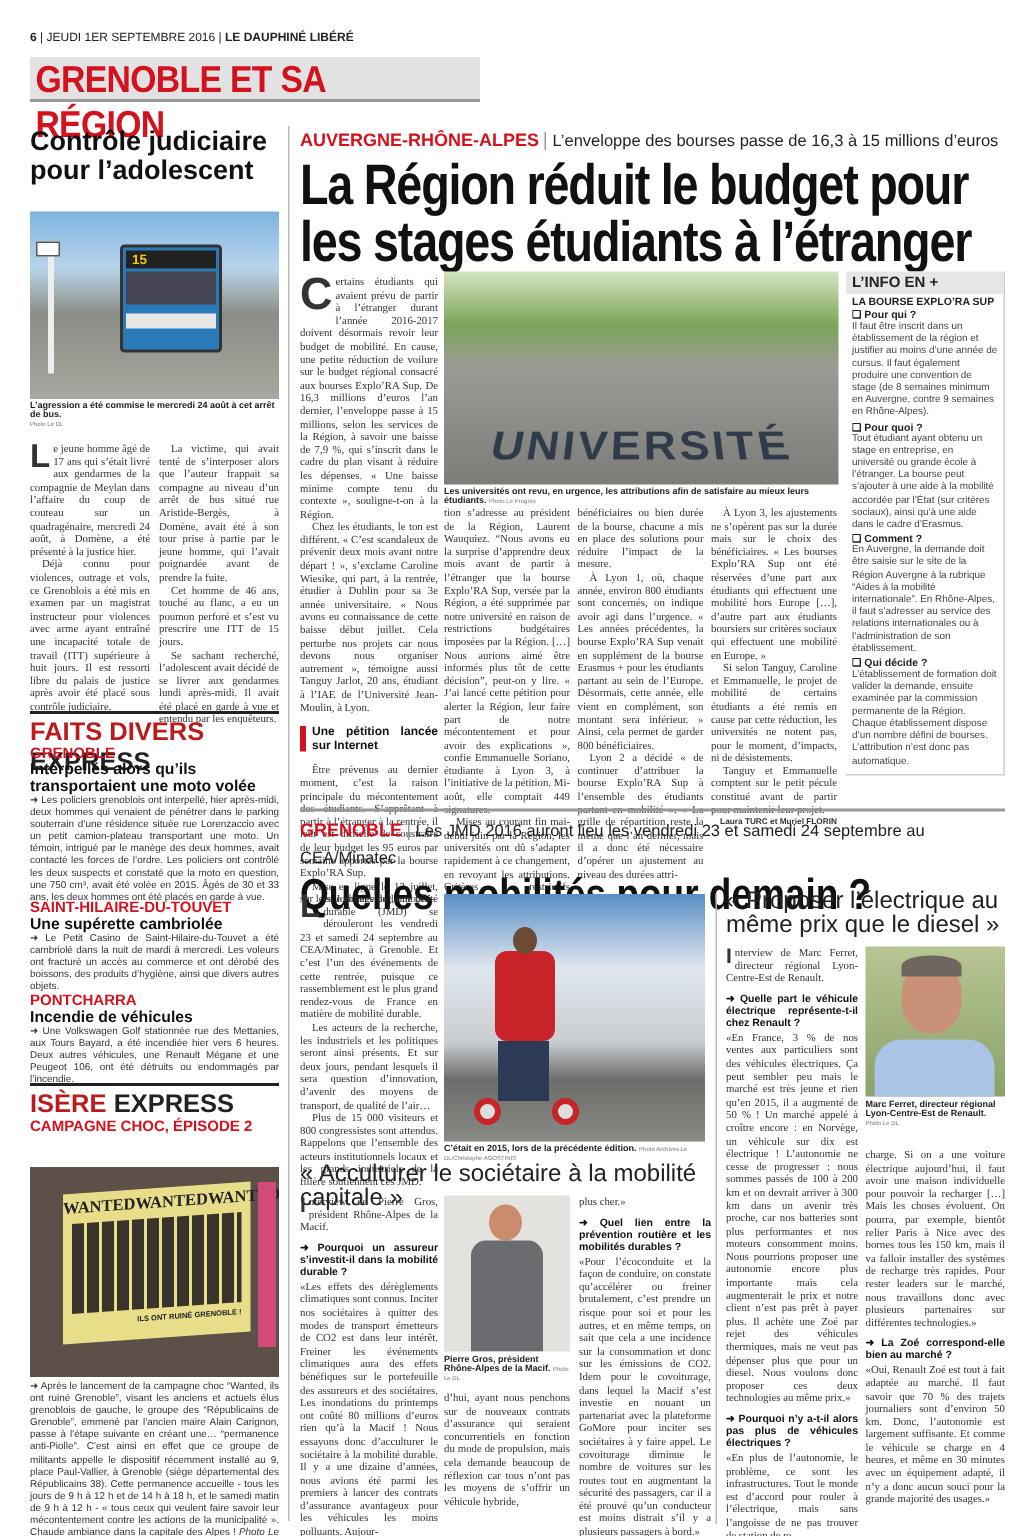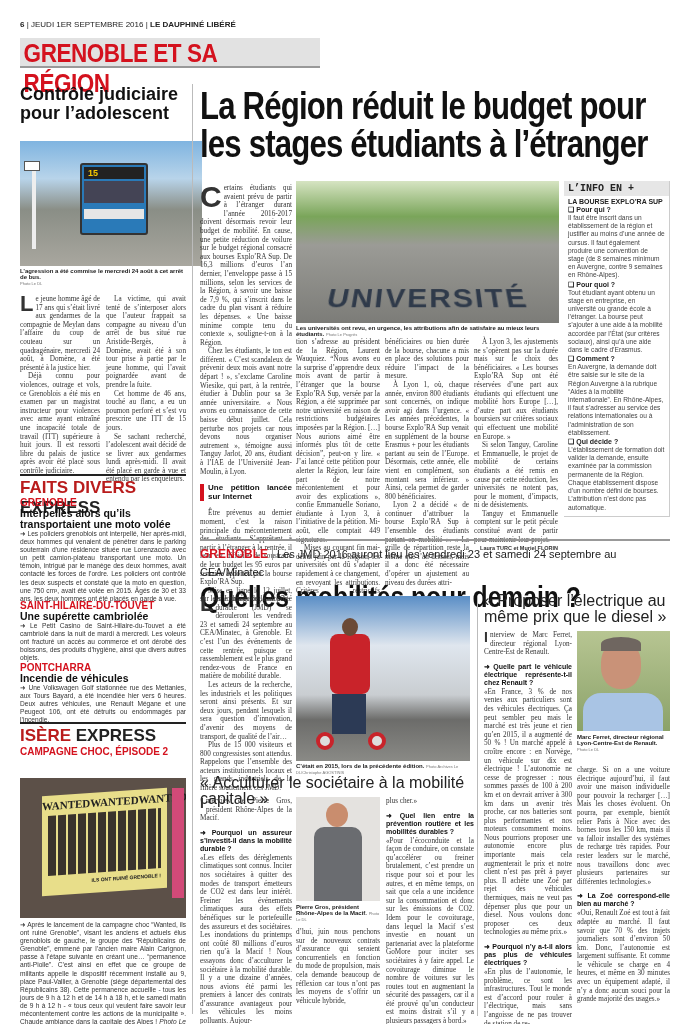--- a/index.html
+++ b/index.html
@@ -14,21 +14,21 @@
 .kicker-sub{font-family:"Liberation Sans",sans-serif;font-size:11px;color:#222;border-left:1px solid #999;padding-left:4px;margin-left:4px;font-weight:normal}
 .h1{font-family:"Liberation Sans",sans-serif;font-weight:bold;color:#111;line-height:1}
 .body{font-size:7.2px;line-height:8.6px;text-align:justify;color:#333;hyphens:auto}
 .body p{text-indent:8px}
 .cap{font-family:"Liberation Sans",sans-serif;font-size:6px;font-weight:bold;color:#222}
 .cap small{font-weight:normal;font-size:4px;color:#777}
 .photo{background:#8a9aa6;overflow:hidden}
 .rule-v{background:#bbb;width:1px}
 .dropcap{float:left;font-family:"Liberation Sans",sans-serif;font-weight:bold;font-size:22px;line-height:18px;margin-right:2px}
 .infobox{background:#fff;border:none}
-.infobox .h{background:#e6e6e6;font-family:Liberation Mono, monospace;font-weight:bold;font-size:10px;padding:2px 4px}
+.infobox .h{background:#e6e6e6;font-family:Liberation Sans, sans-serif;font-weight:bold;font-size:10px;padding:2px 4px}
 .infobox .sub{font-family:"Liberation Sans",sans-serif;font-weight:bold;font-size:7px;padding:2px 4px 0}
 .infobox .q{font-family:"Liberation Sans",sans-serif;font-weight:bold;font-size:7px;padding:1px 4px 0}
 .infobox .t{font-family:"Liberation Sans",sans-serif;font-size:6.6px;line-height:8.2px;color:#444;padding:0 4px}
 .sect{font-family:"Liberation Sans",sans-serif;font-weight:bold;font-size:17px;border-top:2px solid #222;padding-top:2px}
 .brief-k{font-family:"Liberation Sans",sans-serif;font-weight:bold;font-size:10px;color:#d4121e}
 .brief-h{font-family:"Liberation Sans",sans-serif;font-weight:bold;font-size:10.5px;color:#111;line-height:11px}
 .brief-t{font-family:"Liberation Sans",sans-serif;font-size:6.6px;line-height:8.1px;color:#333;text-align:justify}
 .q-h{font-family:"Liberation Sans",sans-serif;font-weight:bold;font-size:7px;line-height:8px;color:#111;margin:6px 0 1px}
 .quote-title{font-family:"Liberation Sans",sans-serif;font-size:16px;color:#222;line-height:16px}
 .sig{font-family:"Liberation Sans",sans-serif;font-size:5.5px;font-weight:bold;text-align:right}
@@ -40,21 +40,21 @@
   <b>6</b> | <span>JEUDI 1ER SEPTEMBRE 2016</span> | <b>LE DAUPHINÉ LIBÉRÉ</b>
 </div>
 
 <div class="abs banner">
   <span>GRENOBLE ET SA RÉGION</span>
 </div>
 
 <div class="abs" style="left:20px;top:84px;width:166px">
   <div class="h1" style="font-size:18px;line-height:19px;margin-top:1px">Contrôle judiciaire pour l’adolescent</div>
 </div>
-<div class="abs photo" style="left:20px;top:141px;width:182px;height:125px;background:linear-gradient(180deg,#7fb4e0 0%,#b8d4ea 30%,#8a8e86 55%,#a9a79f 100%)">
+<div class="abs photo" style="left:20px;top:141px;width:166px;height:125px;background:linear-gradient(180deg,#7fb4e0 0%,#b8d4ea 30%,#8a8e86 55%,#a9a79f 100%)">
   <div class="abs" style="left:60px;top:22px;width:68px;height:72px;background:#2a7ab8;border:2px solid #333;border-radius:3px">
     <div style="background:#222;color:#f5c800;font-family:'Liberation Sans',sans-serif;font-weight:bold;font-size:9px;padding:1px 4px;margin:2px">15</div>
     <div style="background:#445;height:22px;margin:2px"></div>
     <div style="background:#e6e6e6;height:10px;margin:6px 2px"></div>
   </div>
   <div class="abs" style="left:12px;top:20px;width:4px;height:88px;background:#eee"></div>
   <div class="abs" style="left:4px;top:20px;width:16px;height:10px;background:#fff;border:1px solid #555"></div>
 </div>
 <div class="abs cap" style="left:20px;top:268px;width:166px"><span>L’agression a été commise le mercredi 24 août à cet arrêt de bus.</span><br><small>Photo Le DL</small></div>
 <div class="abs body" style="left:20px;top:295px;width:80px">
@@ -98,20 +98,21 @@
     <div style="margin:4px 6px;height:60px;background:repeating-linear-gradient(90deg,#3a332c 0 8px,#e8de8a 8px 10px)"></div>
     <div style="font-family:'Liberation Sans',sans-serif;font-size:5px;font-weight:bold;text-align:right;padding-right:6px">ILS ONT RUINÉ GRENOBLE !</div>
   </div>
   <div class="abs" style="left:152px;top:10px;width:12px;height:110px;background:#d24a78"></div>
 </div>
 <div class="abs brief-t" style="left:20px;top:921px;width:166px"><span>➜ Après le lancement de la campagne choc “Wanted, ils ont ruiné Grenoble”, visant les anciens et actuels élus grenoblois de gauche, le groupe des “Républicains de Grenoble”, emmené par l’ancien maire Alain Carignon, passe à l’étape suivante en créant une… “permanence anti-Piolle”. C’est ainsi en effet que ce groupe de militants appelle le dispositif récemment installé au 9, place Paul-Vallier, à Grenoble (siège départemental des Républicains 38). Cette permanence accueille - tous les jours de 9 h à 12 h et de 14 h à 18 h, et le samedi matin de 9 h à 12 h - « tous ceux qui veulent faire savoir leur mécontentement contre les actions de la municipalité ». Chaude ambiance dans la capitale des Alpes !</span> <i>Photo Le DL</i></div>
 
 <div class="abs rule-v" style="left:192px;top:84px;height:930px"></div>
 
 <div class="abs" style="left:200px;top:84px;width:470px">
+  <div><span class="kicker">AUVERGNE-RHÔNE-ALPES</span><span class="kicker-sub">L’enveloppe des bourses passe de 16,3 à 15 millions d’euros</span></div>
   <div class="h1" style="font-size:38px;line-height:38px;margin-top:3px;letter-spacing:-1px;transform:scaleX(0.82);transform-origin:left;white-space:nowrap">La Région réduit le budget pour</div>
   <div class="h1" style="font-size:38px;line-height:38px;letter-spacing:-1px;transform:scaleX(0.82);transform-origin:left;white-space:nowrap">les stages étudiants à l’étranger</div>
 </div>
 <div class="abs body" style="left:200px;top:184px;width:92px">
   <span class="dropcap" style="font-size:30px;line-height:26px">C</span><span>ertains étudiants qui avaient prévu de partir à l’étranger durant l’année 2016-2017 doivent désormais revoir leur budget de mobilité. En cause, une petite réduction de voilure sur le budget régional consacré aux bourses Explo’RA Sup. De 16,3 millions d’euros l’an dernier, l’enveloppe passe à 15 millions, selon les services de la Région, à savoir une baisse de 7,9 %, qui s’inscrit dans le cadre du plan visant à réduire les dépenses. « Une baisse minime compte tenu du contexte », souligne-t-on à la Région.</span>
   <p>Chez les étudiants, le ton est différent. « C’est scandaleux de prévenir deux mois avant notre départ ! », s’exclame Caroline Wiesike, qui part, à la rentrée, étudier à Dublin pour sa 3e année universitaire. « Nous avons eu connaissance de cette baisse début juillet. Cela perturbe nos projets car nous devons nous organiser autrement », témoigne aussi Tanguy Jarlot, 20 ans, étudiant à l’IAE de l’Université Jean-Moulin, à Lyon.</p>
   <div style="border-left:4px solid #d4121e;padding-left:4px;margin:8px 0;font-family:'Liberation Sans',sans-serif;font-weight:bold;font-size:8px;color:#111">Une pétition lancée sur Internet</div>
   <p>Être prévenus au dernier moment, c’est la raison principale du mécontentement des étudiants. S’apprêtant à partir à l’étranger à la rentrée, il leur est difficile de soustraire de leur budget les 95 euros par semaine apportés par la bourse Explo’RA Sup.</p>
   <p>Mise en ligne le 12 juillet, sur le site change.org, une péti-</p>
 </div>
@@ -170,21 +171,21 @@
 <div class="abs body" style="left:200px;top:797px;width:92px">
   <span class="dropcap" style="font-size:14px;line-height:12px">I</span><span>nterview de Pierre Gros, président Rhône-Alpes de la Macif.</span>
   <div class="q-h">➜ Pourquoi un assureur s’investit-il dans la mobilité durable ?</div>
   <span>«Les effets des dérèglements climatiques sont connus. Inciter nos sociétaires à quitter des modes de transport émetteurs de CO2 est dans leur intérêt. Freiner les événements climatiques aura des effets bénéfiques sur le portefeuille des assureurs et des sociétaires. Les inondations du printemps ont coûté 80 millions d’euros rien qu’à la Macif ! Nous essayons donc d’acculturer le sociétaire à la mobilité durable. Il y a une dizaine d’années, nous avions été parmi les premiers à lancer des contrats d’assurance avantageux pour les véhicules les moins polluants. Aujour-</span>
 </div>
 <div class="abs photo" style="left:296px;top:797px;width:84px;height:104px;background:#e4e2df">
   <div class="abs" style="left:30px;top:6px;width:22px;height:24px;background:#c98d6e;border-radius:50%"></div>
   <div class="abs" style="left:18px;top:30px;width:48px;height:74px;background:#6a6c70;border-radius:10px 10px 0 0"></div>
 </div>
 <div class="abs cap" style="left:296px;top:904px;width:84px"><span>Pierre Gros, président Rhône-Alpes de la Macif.</span> <small>Photo Le DL</small></div>
-<div class="abs body" style="left:296px;top:928px;width:84px">d’hui, juin nous penchons sur de nouveaux contrats d’assurance qui seraient concurrentiels en fonction du mode de propulsion, mais cela demande beaucoup de réflexion car tous n’ont pas les moyens de s’offrir un véhicule hybride,</div>
+<div class="abs body" style="left:296px;top:928px;width:84px">d’hui, ayant nous penchons sur de nouveaux contrats d’assurance qui seraient concurrentiels en fonction du mode de propulsion, mais cela demande beaucoup de réflexion car tous n’ont pas les moyens de s’offrir un véhicule hybride,</div>
 <div class="abs body" style="left:386px;top:797px;width:88px">
   <span>plus cher.»</span>
   <div class="q-h">➜ Quel lien entre la prévention routière et les mobilités durables ?</div>
   <span>«Pour l’écoconduite et la façon de conduire, on constate qu’accélérer ou freiner brutalement, c’est prendre un risque pour soi et pour les autres, et en même temps, on sait que cela a une incidence sur la consommation et donc sur les émissions de CO2. Idem pour le covoiturage, dans lequel la Macif s’est investie en nouant un partenariat avec la plateforme GoMore pour inciter ses sociétaires à y faire appel. Le covoiturage diminue le nombre de voitures sur les routes tout en augmentant la sécurité des passagers, car il a été prouvé qu’un conducteur est moins distrait s’il y a plusieurs passagers à bord.»</span>
 </div>
 
 <div class="abs rule-v" style="left:477px;top:596px;height:420px"></div>
 
 <div class="abs quote-title" style="left:484px;top:593px;width:186px">« Proposer l’électrique au même prix que le diesel »</div>
 <div class="abs body" style="left:484px;top:631px;width:88px">

